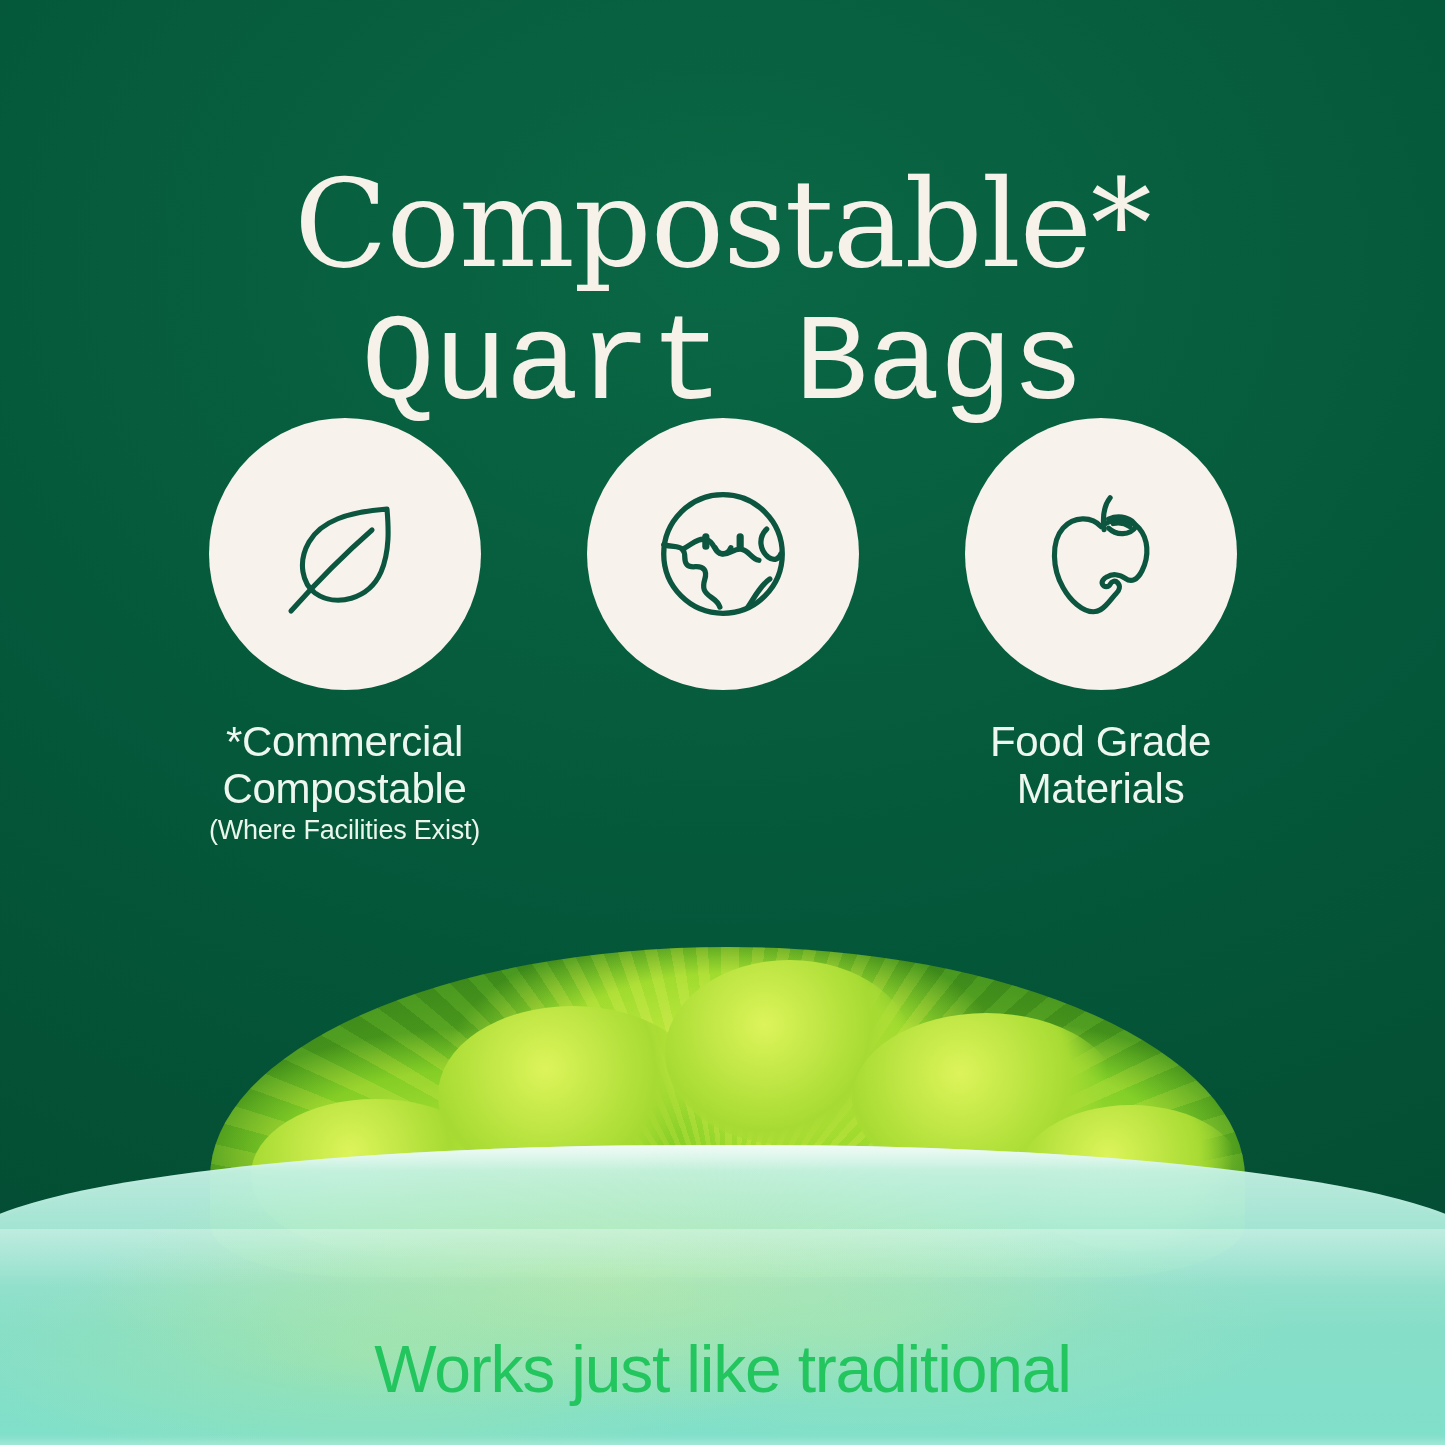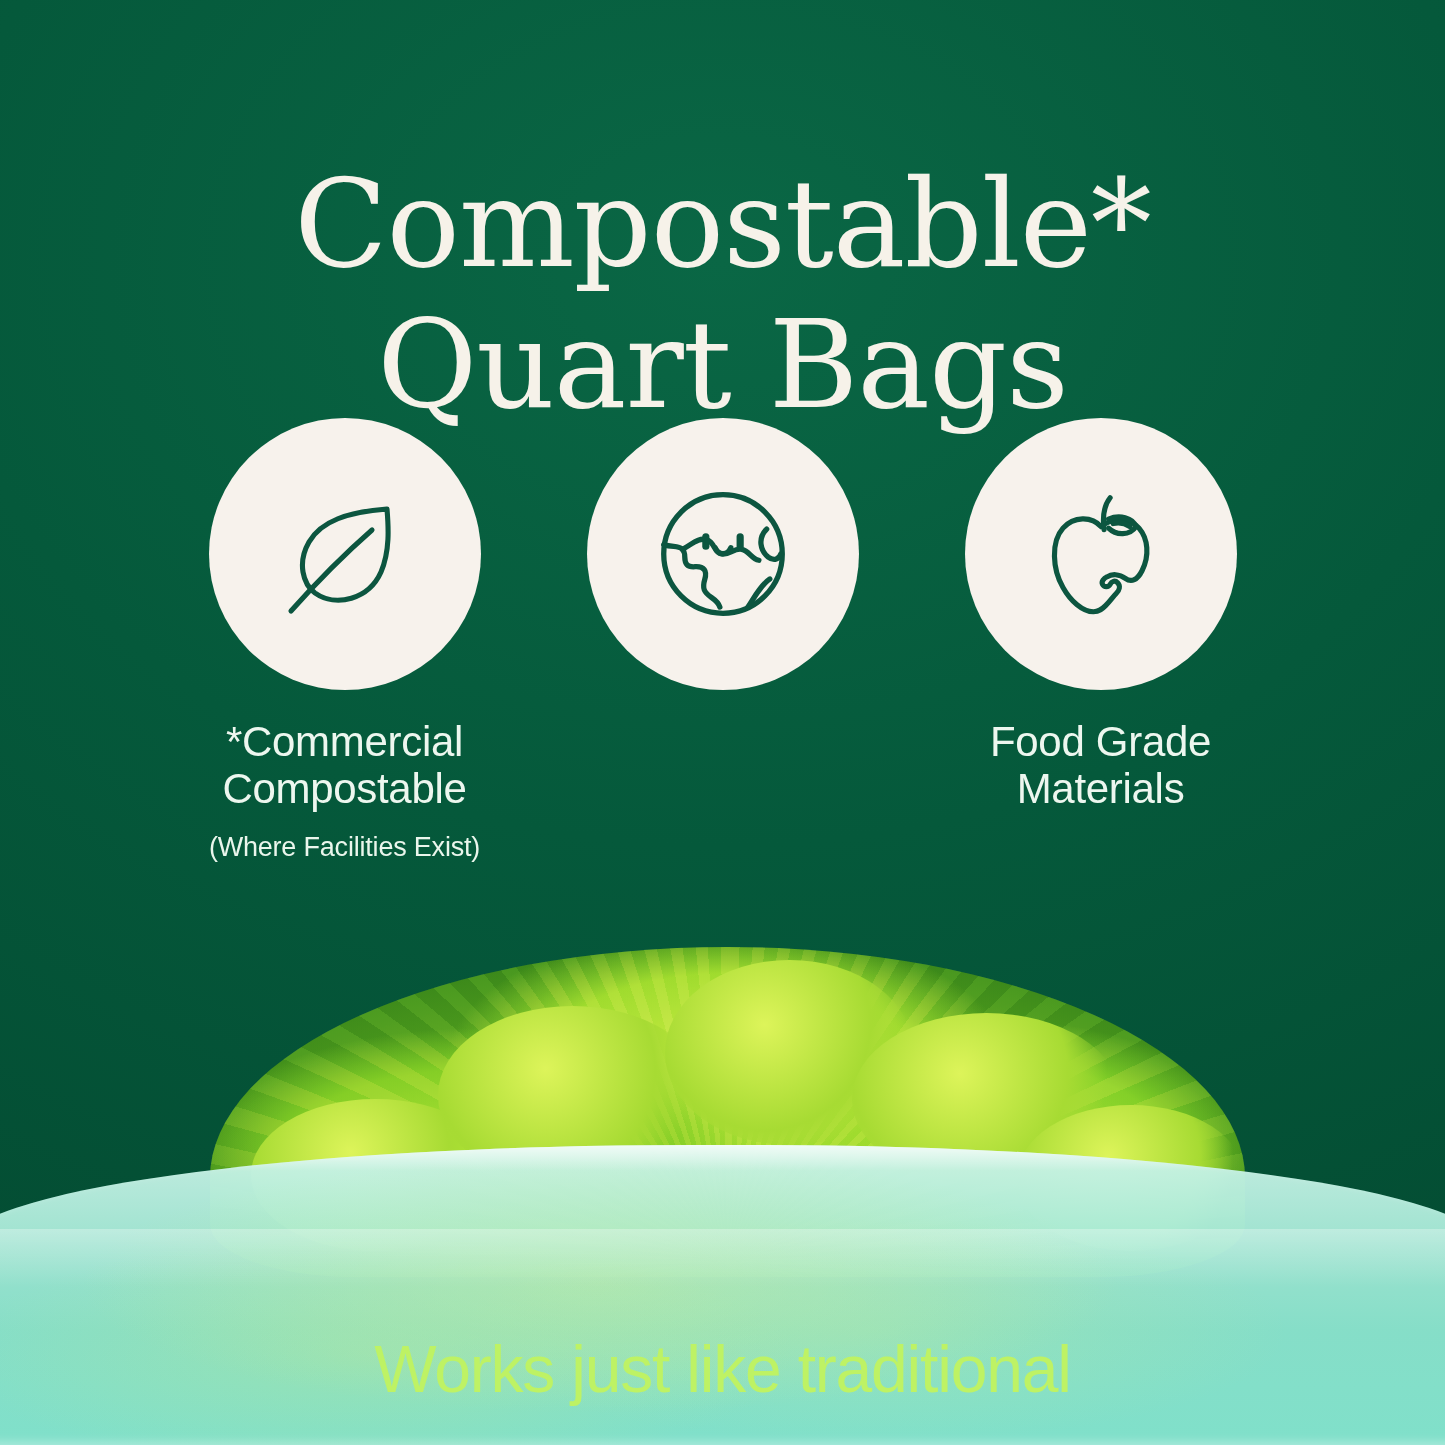--- a/index.html
+++ b/index.html
@@ -26,21 +26,21 @@
     top:72px;left:0;right:0;
     text-align:center;
     color:#f6f2e9;
     font-family:"DejaVu Serif", serif;
     font-weight:400;
     font-size:122px;
     line-height:1.16;
     letter-spacing:-1px;
     padding:0 84px;
   }
-  .headline .l2{display:block;}
+  .headline .l2{display:block;font-family:Liberation Mono, monospace;}
 
   
   .features{
     position:absolute;
     top:418px;left:0;right:0;
     display:flex;
     justify-content:center;
     align-items:flex-start;
     gap:106px;
   }
@@ -57,21 +57,21 @@
     margin-top:28px;
     color:#edf7ef;
     font-size:42px;
     line-height:1.13;
     text-align:center;
     font-weight:400;
     letter-spacing:-.3px;
     width:330px;
   }
   .fsub{
-    margin-top:18px;
+    margin-top:1px;
     color:#eaf6ec;
     font-size:27px;
     line-height:1.2;
     text-align:center;
     letter-spacing:-.2px;
     width:360px;
   }
 
   
   .photo{
@@ -142,21 +142,21 @@
   .bag-sheen{
     position:absolute;left:0;right:0;top:84px;height:58px;
     background:linear-gradient(180deg, rgba(255,255,255,.30), rgba(255,255,255,0));
   }
 
   
   .tagline{
     position:absolute;
     left:0;right:0;bottom:36px;
     text-align:center;
-    color:#bef264;
+    color:#22c55e;
     font-size:66px;
     line-height:1.20;
     font-weight:400;
     letter-spacing:-1.2px;
     padding:0 70px;
   }
   .tagline em{font-style:italic;font-weight:700;}
   .tagline .t2{display:block;}
 </style>
 </head>

